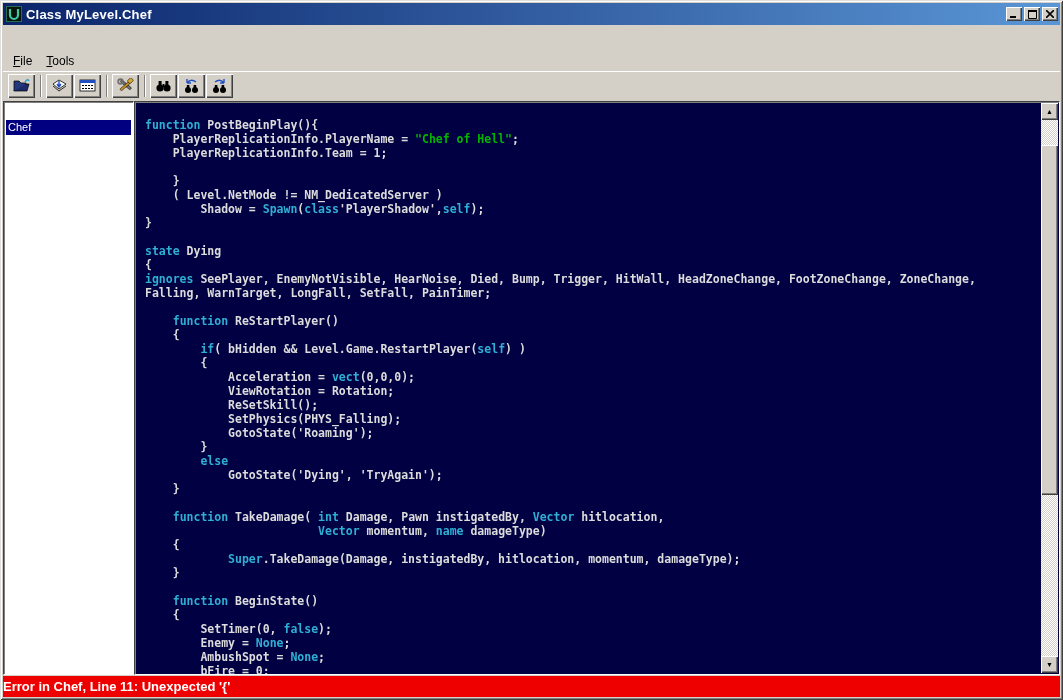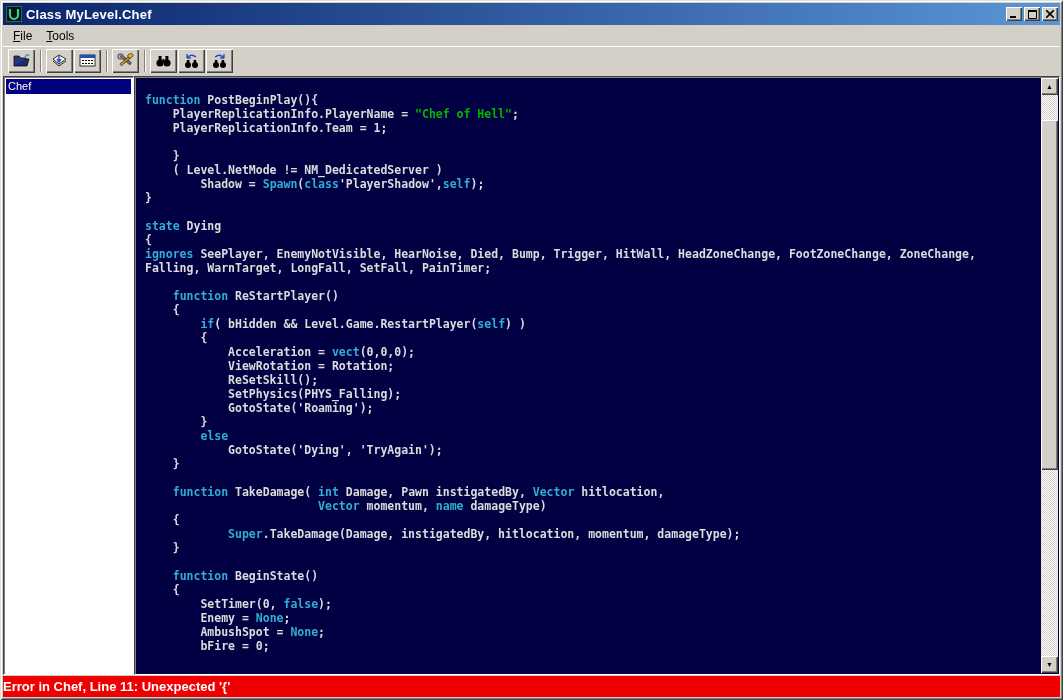--- a/index.html
+++ b/index.html
@@ -22,21 +22,21 @@
   .title-text{color:var(--titleText);font-weight:bold;font-size:13px;letter-spacing:.2px;
     flex:1;white-space:nowrap;overflow:hidden;}
   .winbtn{
     width:16px;height:14px;margin-left:2px;background:var(--chrome);
     display:flex;align-items:center;justify-content:center;padding:0;border:0;
     box-shadow:inset 1px 1px 0 #ffffff, inset -1px -1px 0 #404040, inset -2px -2px 0 #808080;
   }
   .winbtn svg{display:block;}
 
   
-  .menubar{height:21px;flex:0 0 21px;display:flex;align-items:center;font-size:12px;color:#000;padding-left:3px;}
+  .menubar{height:21px;flex:0 0 21px;display:flex;align-items:center;font-size:12px;color:#000;padding-left:3px;margin-top:25px;}
   .menu-item{padding:2px 7px;cursor:default;}
   .menu-item u{text-underline-offset:1px;}
 
   
   .toolbar{height:28px;flex:0 0 28px;display:flex;align-items:center;padding-left:5px;
     border-top:1px solid #ffffff;}
   .tbtn{
     width:27px;height:24px;background:var(--chrome);border:0;padding:0;margin-right:1px;
     display:flex;align-items:center;justify-content:center;
     box-shadow:inset 1px 1px 0 #ffffff, inset -1px -1px 0 #404040, inset -2px -2px 0 #808080;
@@ -44,21 +44,21 @@
   .tsep{width:2px;height:22px;margin:0 4px;border-left:1px solid #808080;border-right:1px solid #ffffff;}
 
   
   .main{flex:1;display:flex;min-height:0;padding-top:2px;}
   .sidebar{
     width:131px;flex:0 0 131px;background:#ffffff;overflow:hidden;
     border:1px solid;border-color:#404040 #ffffff #ffffff #404040;
     box-shadow:inset 1px 1px 0 #808080;
     font-size:11px;padding:2px;
   }
-  .sidebar-item{height:15px;line-height:15px;padding-left:2px;color:#000;}
+  .sidebar-item{height:15px;line-height:15px;padding-left:2px;color:#000;margin-top:16px;}
   .sidebar-item.selected{background:var(--sel);color:#ffffff;}
 
   .editor-wrap{
     flex:1;position:relative;min-width:0;
     border:1px solid;border-color:#404040 #ffffff #ffffff #404040;
     box-shadow:inset 1px 1px 0 #808080;
     background:var(--edbg);overflow:hidden;
   }
   .code{
     position:absolute;left:2px;top:0;right:19px;bottom:0;

